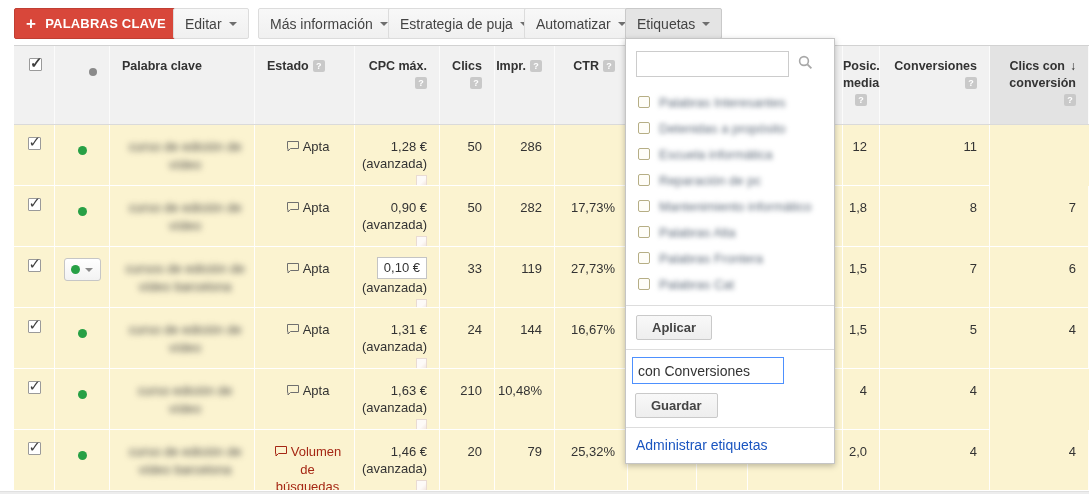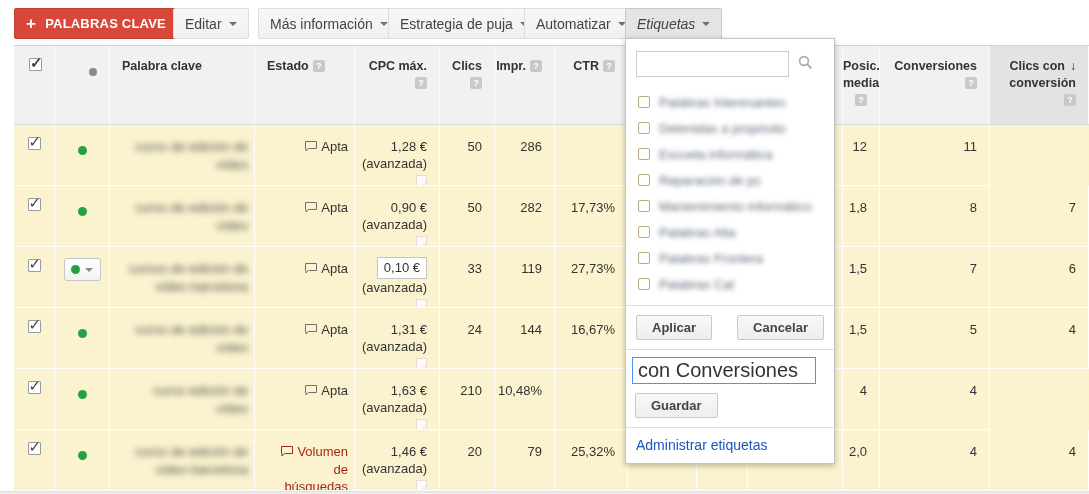--- a/index.html
+++ b/index.html
@@ -14,21 +14,21 @@
     gap:7px; padding:0 11px; font-size:14px; color:#444; cursor:pointer;
     background:linear-gradient(#f8f8f8,#f0f0f0); border:1px solid #dcdcdc; border-radius:2px;
     white-space:nowrap;
   }
   .tbtn-add {
     left:14px; background:#d8473a; border:1px solid #c03f33; color:#fff;
     font-weight:bold; font-size:13px; letter-spacing:.2px;
   }
   .tbtn-add .plus { font-size:17px; font-weight:bold; margin-right:2px; }
   .tb-edit { left:173px; } .tb-info { left:258px;justify-content:space-between; } .tb-bid { left:388px; }
-  .tb-auto { left:524px; } .tb-labels { left:625px; background:#e4e4e4; border-color:#c9c9c9;font-style:italic; }
+  .tb-auto { left:524px; } .tb-labels { left:625px; background:#e4e4e4; border-color:#c9c9c9; }
   .caret {
     width:0; height:0; border-left:4px solid transparent; border-right:4px solid transparent;
     border-top:4px solid #6e6e6e; margin-top:1px;
   }
   
   .table {
     position:absolute; left:14px; top:45px; width:1075px;
     --cols: 41px 55px 145px 100px 85px 55px 60px 73px 69px 51px 95px 37px 110px 99px;
   }
   .thead {
@@ -43,21 +43,21 @@
   .hcell.sorted { background:#e3e3e3; }
   .sort-arrow { font-weight:bold; font-size:12px; color:#222; margin-left:5px; }
   .row {
     display:grid; grid-template-columns:var(--cols); height:61px; background:#fbf3d0;
   }
   .cell {
     font-size:13px; color:#333; padding:13px 12px 0 0; text-align:right;
     border-right:1px solid rgba(255,255,255,.9); border-bottom:1px solid #ffffff;
     line-height:17px; overflow:hidden;
   }
-  .cell.left { text-align:right; padding:13px 6px 0 12px; }
+  .cell.left { text-align:center; padding:13px 6px 0 12px; }
   .cell.center { text-align:center; padding:13px 0 0 0; }
   
   .cbx {
     display:inline-block; width:13px; height:13px; background:#fff;
     border:1px solid #9a9a9a; border-radius:1px; position:relative; cursor:pointer;
   }
   .cbx::after {
     content:"✓"; position:absolute; left:0px; top:-5px; font-size:15px; color:#3f3f3f;
   }
   
@@ -108,21 +108,21 @@
   }
   .p-label { font-size:13px; color:#5f6b7a; filter:blur(2.6px); white-space:nowrap; }
   .p-actions { border-top:1px solid #ddd; padding:9px 10px; display:flex; gap:25px; }
   .btn-sm {
     background:linear-gradient(#f8f8f8,#eeeeee); border:1px solid #c9c9c9; border-radius:2px;
     font-size:13px; font-weight:bold; color:#444; padding:4px 15px; cursor:pointer;
     font-family:"Liberation Sans",sans-serif;
   }
   .p-create { border-top:1px solid #ddd; padding:7px 6px 9px; }
   .p-create input {
-    width:184px; height:27px; border:1px solid #4d90fe; font-size:20px; padding:0 5px;
+    width:152px; height:27px; border:1px solid #4d90fe; font-size:14px; padding:0 5px;
     color:#333; outline:none; font-family:"Liberation Sans",sans-serif;
   }
   .p-create .btn-sm { margin-top:9px; margin-left:3px; }
   .p-manage { border-top:1px solid #ddd; padding:8px 10px 9px; }
   .p-manage a { color:#1a55c0; font-size:14px; text-decoration:none; cursor:pointer; }
   
   .mag { flex:none; }
   
   .bottom-strip {
     position:absolute; left:0; top:491px; width:1089px; height:3px; background:#ededed;
@@ -374,21 +374,20 @@
         <span class="cb-small"></span>
         <span class="p-label">Palabras Frontera</span>
       </div>
     <div class="p-item">
         <span class="cb-small"></span>
         <span class="p-label">Palabras Cat</span>
       </div>
   </div>
   <div class="p-actions">
     <button class="btn-sm">Aplicar</button>
-    <button class="btn-sm">Cancelar</button>
   </div>
   <div class="p-create">
     <input type="text" value="con Conversiones" style="">
     <br>
     <button class="btn-sm">Guardar</button>
   </div>
   <div class="p-manage">
     <a>Administrar etiquetas</a>
   </div>
 </div>

